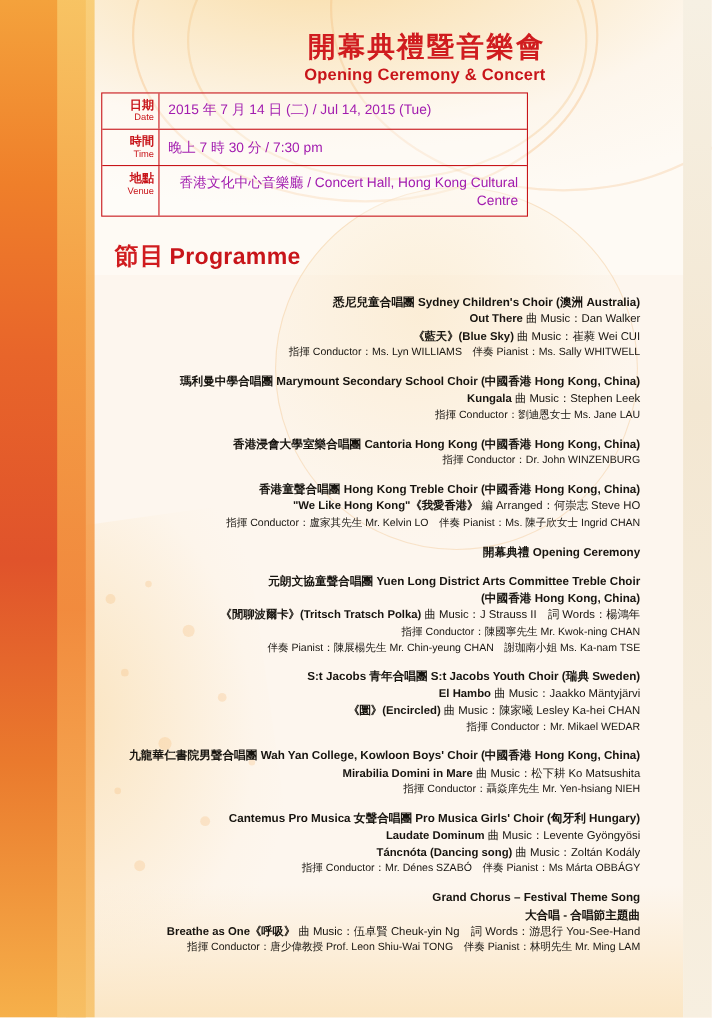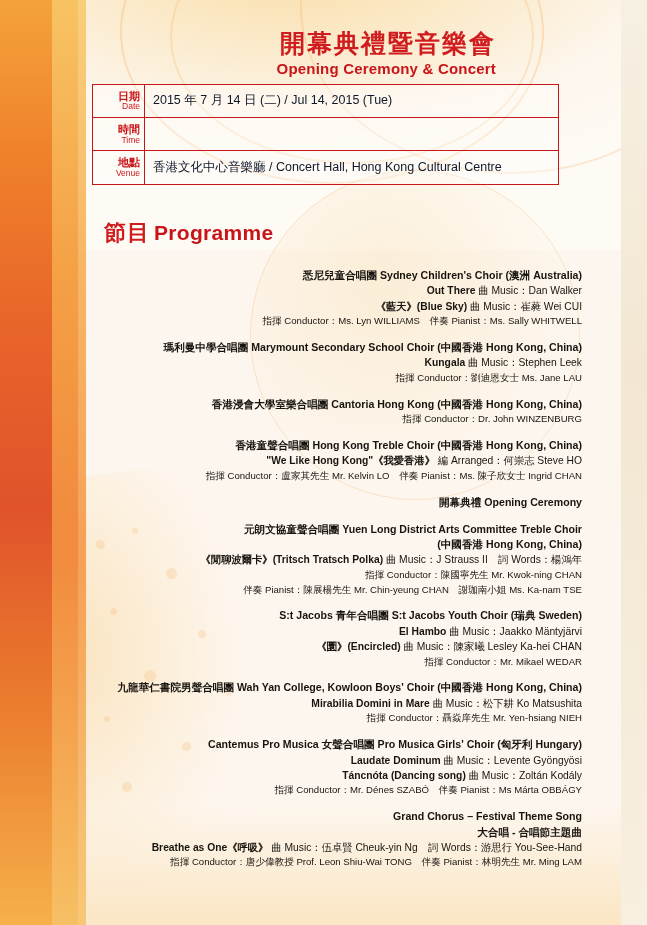--- a/index.html
+++ b/index.html
@@ -63,34 +63,34 @@
   }
   .title-cn{
     color:#d01c1f;font-weight:bold;font-size:25px;letter-spacing:2px;
     line-height:1.1;margin:0 0 2px 0;
   }
   .title-en{
     color:#c8151a;font-weight:bold;font-size:15px;letter-spacing:.2px;margin:0 0 7px 0;
   }
   .info-box{
     border:1.5px solid #c8151a;
-    width:467px;box-sizing:border-box;
+    width:388px;box-sizing:border-box;
     background:rgba(255,255,255,.35);
   }
   .info-row{display:flex;align-items:stretch;border-bottom:1px solid #c8151a;}
   .info-row:last-child{border-bottom:none;}
   .info-label{
     width:52px;min-width:52px;border-right:1px solid #c8151a;
     padding:5px 4px 5px 6px;box-sizing:border-box;
     color:#c8151a;line-height:1.15;
   }
   .info-label .cn{font-size:11px;display:block;font-weight:bold;}
   .info-label .en{font-size:8.5px;display:block;}
   .info-val{
-    padding:7px 8px;font-size:12.5px;color:#0f172a;display:flex;align-items:center;
+    padding:7px 8px;font-size:12.5px;color:#a21caf;display:flex;align-items:center;
   }
 
   .prog-head{
     position:absolute;left:104px;top:218px;
   }
   .prog-head .cn{color:#d01c1f;font-weight:bold;font-size:22px;letter-spacing:1px;}
   .prog-head .en{color:#c8151a;font-weight:bold;font-size:21px;letter-spacing:.3px;margin-left:4px;}
 
   .prog-list{
     position:absolute;left:92px;top:268px;width:490px;
@@ -144,20 +144,21 @@
           <span class="cn">日期</span>
           <span class="en">Date</span>
         </div>
         <div class="info-val">2015 年 7 月 14 日 (二) / Jul 14, 2015 (Tue)</div>
       </div>
       <div class="info-row">
         <div class="info-label">
           <span class="cn">時間</span>
           <span class="en">Time</span>
         </div>
+        <div class="info-val">晚上 7 時 30 分 / 7:30 pm</div>
       </div>
       <div class="info-row">
         <div class="info-label">
           <span class="cn">地點</span>
           <span class="en">Venue</span>
         </div>
         <div class="info-val">香港文化中心音樂廳 / Concert Hall, Hong Kong Cultural Centre</div>
       </div>
     </div>
   </div>

